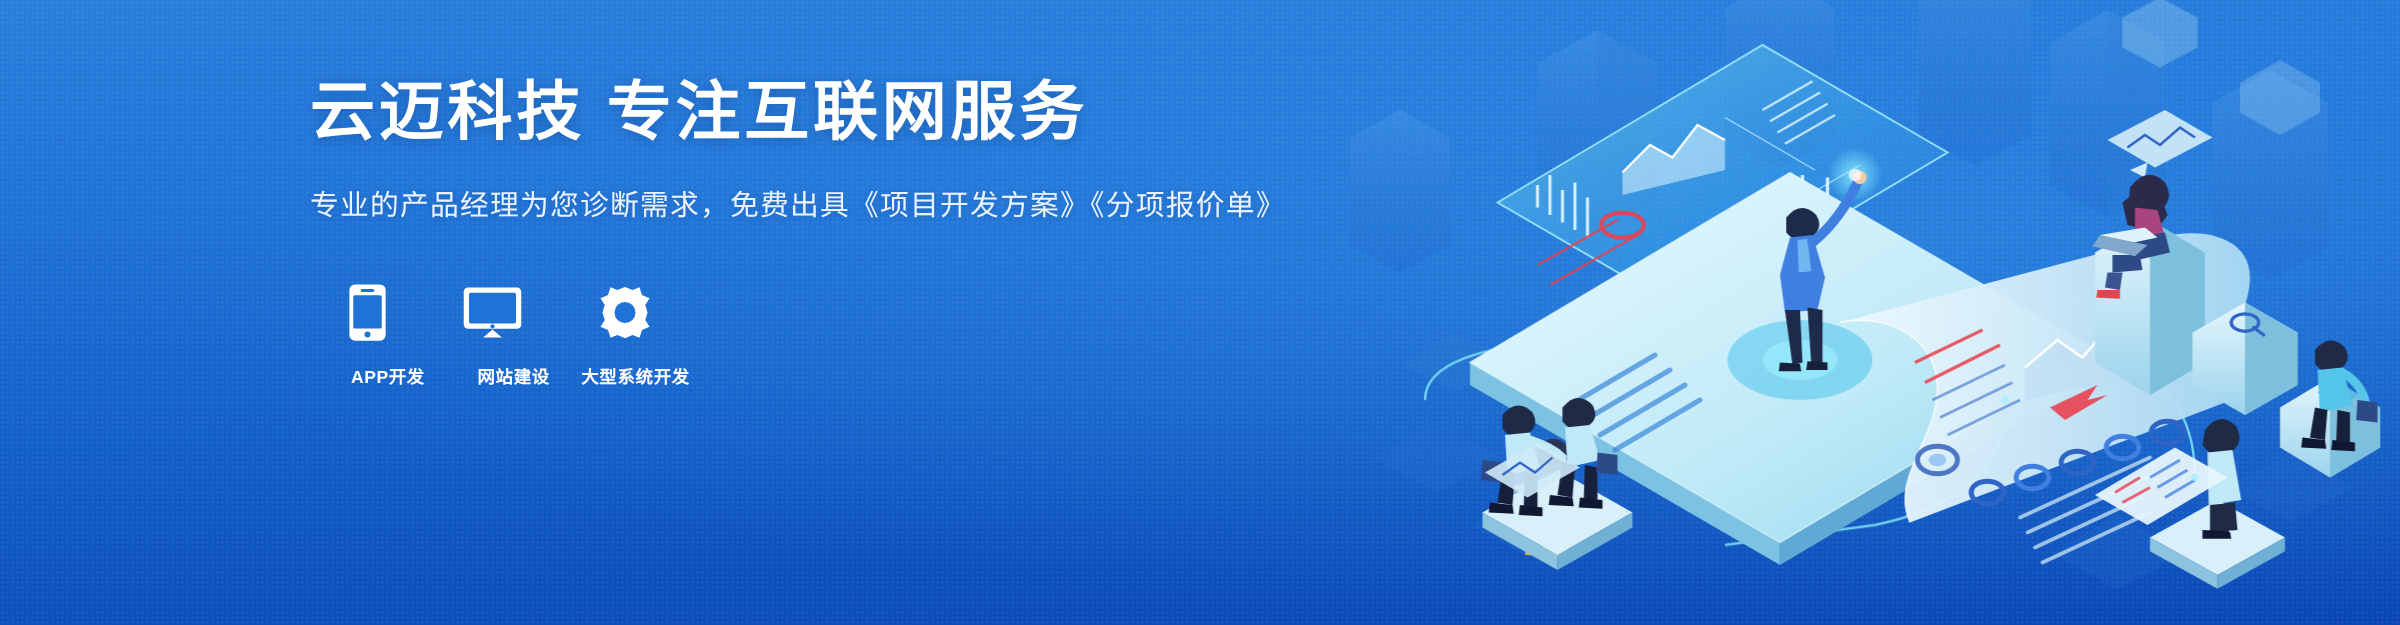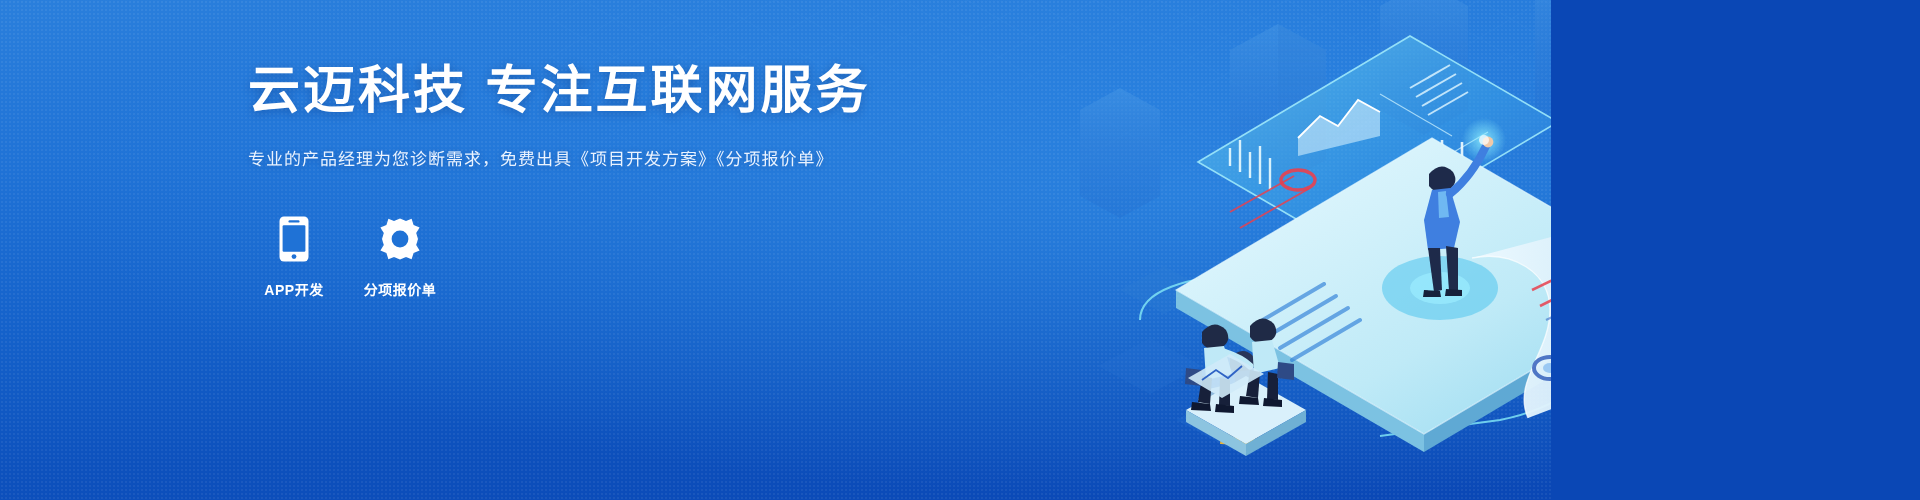--- a/index.html
+++ b/index.html
@@ -2,21 +2,21 @@
 <html lang="zh-CN"><head>
 <meta charset="utf-8">
 <title>云迈科技 专注互联网服务</title>
 <style>
   * { margin:0; padding:0; box-sizing:border-box; }
   html,body { width:1920px; height:500px; overflow:hidden; background:#0a47b5; }
   body { font-family:"Liberation Sans","DejaVu Sans",sans-serif; }
 
   .banner{
     position:relative;
-    width:1551px; height:500px;
+    width:1920px; height:500px;
     overflow:hidden;
     background:
       radial-gradient(120% 100% at 78% 38%, rgba(56,150,235,.55) 0%, rgba(30,110,215,0) 62%),
       linear-gradient(176deg,#2a7fdc 0%, #1f72d6 28%, #1461ca 55%, #0d51bd 78%, #0a47b5 100%);
   }
   
   .banner::before{
     content:""; position:absolute; inset:0;
     background-image:radial-gradient(rgba(255,255,255,.06) 1px, transparent 1px);
     background-size:4px 4px;
@@ -32,28 +32,28 @@
   .copy{ position:absolute; left:248px; top:62px; z-index:20; }
 
   .headline{
     font-size:52px; font-weight:700; color:#ffffff;
     letter-spacing:3px; line-height:1.1;
     text-shadow:0 2px 10px rgba(0,30,90,.28);
     white-space:nowrap;
   }
   .sub{
     margin-top:26px;
-    font-size:17px; color:#eaf3ff; font-weight:400;
+    font-size:23px; color:#eaf3ff; font-weight:400;
     line-height:1.72; letter-spacing:1px; white-space:nowrap;
     text-shadow:0 1px 6px rgba(0,30,90,.22);
   }
 
   
   .services{ display:flex; align-items:flex-start; margin-top:42px; }
-  .svc{ width:92px; text-align:center; margin-right:8px; }
+  .svc{ width:92px; text-align:right; margin-right:8px; }
   .svc .glyph{
     height:46px; display:flex; align-items:center; justify-content:center;
   }
   .svc .glyph svg{ display:block; }
   .svc .label{
     margin-top:17px; font-size:14px; color:#ffffff; font-weight:700;
     letter-spacing:.5px; white-space:nowrap;
   }
 
   
@@ -96,34 +96,45 @@
             <rect x="9.5" y="4.2" width="11" height="2.4" rx="1.2" fill="#1f72d6"></rect>
             <rect x="3.6" y="9.2" width="22.8" height="26.5" rx="1.2" fill="#1f72d6"></rect>
             <circle cx="15" cy="40.6" r="2.4" fill="#1f72d6"></circle>
           </svg>
         </div>
         <div class="label">APP开发</div>
       </div>
 
 
 
+      <div class="svc">
+        <div class="glyph">
+          <svg width="48" height="42" viewBox="0 0 48 42" xmlns="http://www.w3.org/2000/svg">
+            <rect x="1" y="1" width="46" height="33" rx="3.4" fill="#ffffff"></rect>
+            <rect x="5.2" y="5.2" width="37.6" height="24.6" rx="1.4" fill="#1f72d6"></rect>
+            <circle cx="24" cy="32" r="1.7" fill="#1f72d6"></circle>
+            <path d="M16.5 41 L24 34.6 L31.5 41 Z" fill="#ffffff"></path>
+          </svg>
+        </div>
+        <div class="label">网站建设</div>
+      </div>
 
       <div class="svc" style="width:104px">
         <div class="glyph">
           <svg width="44" height="44" viewBox="0 0 44 44" xmlns="http://www.w3.org/2000/svg">
             <path d="M22 1.5
                      L28.0 4.0 L33.6 1.8 L35.6 8.0 L41.6 10.6 L38.2 16.0
                      L40.0 22.0 L38.2 28.0 L41.6 33.4 L35.6 36.0 L33.6 42.2
                      L28.0 40.0 L22 42.5 L16.0 40.0 L10.4 42.2 L8.4 36.0
                      L2.4 33.4 L5.8 28.0 L4.0 22.0 L5.8 16.0 L2.4 10.6
                      L8.4 8.0 L10.4 1.8 L16.0 4.0 Z" fill="#ffffff"></path>
             <circle cx="22" cy="22" r="8.4" fill="#1f72d6"></circle>
           </svg>
         </div>
-        <div class="label">分项报价单</div>
+        <div class="label">大型系统开发</div>
       </div>
 
     </div>
   </div>
 
   <div class="illu">
     <svg width="840" height="510" viewBox="0 0 840 510" xmlns="http://www.w3.org/2000/svg">
       <defs>
         <linearGradient id="gScreen" x1="0" y1="0" x2="1" y2="1">
           <stop offset="0%" stop-color="#7ae0f2" stop-opacity=".95"></stop>

